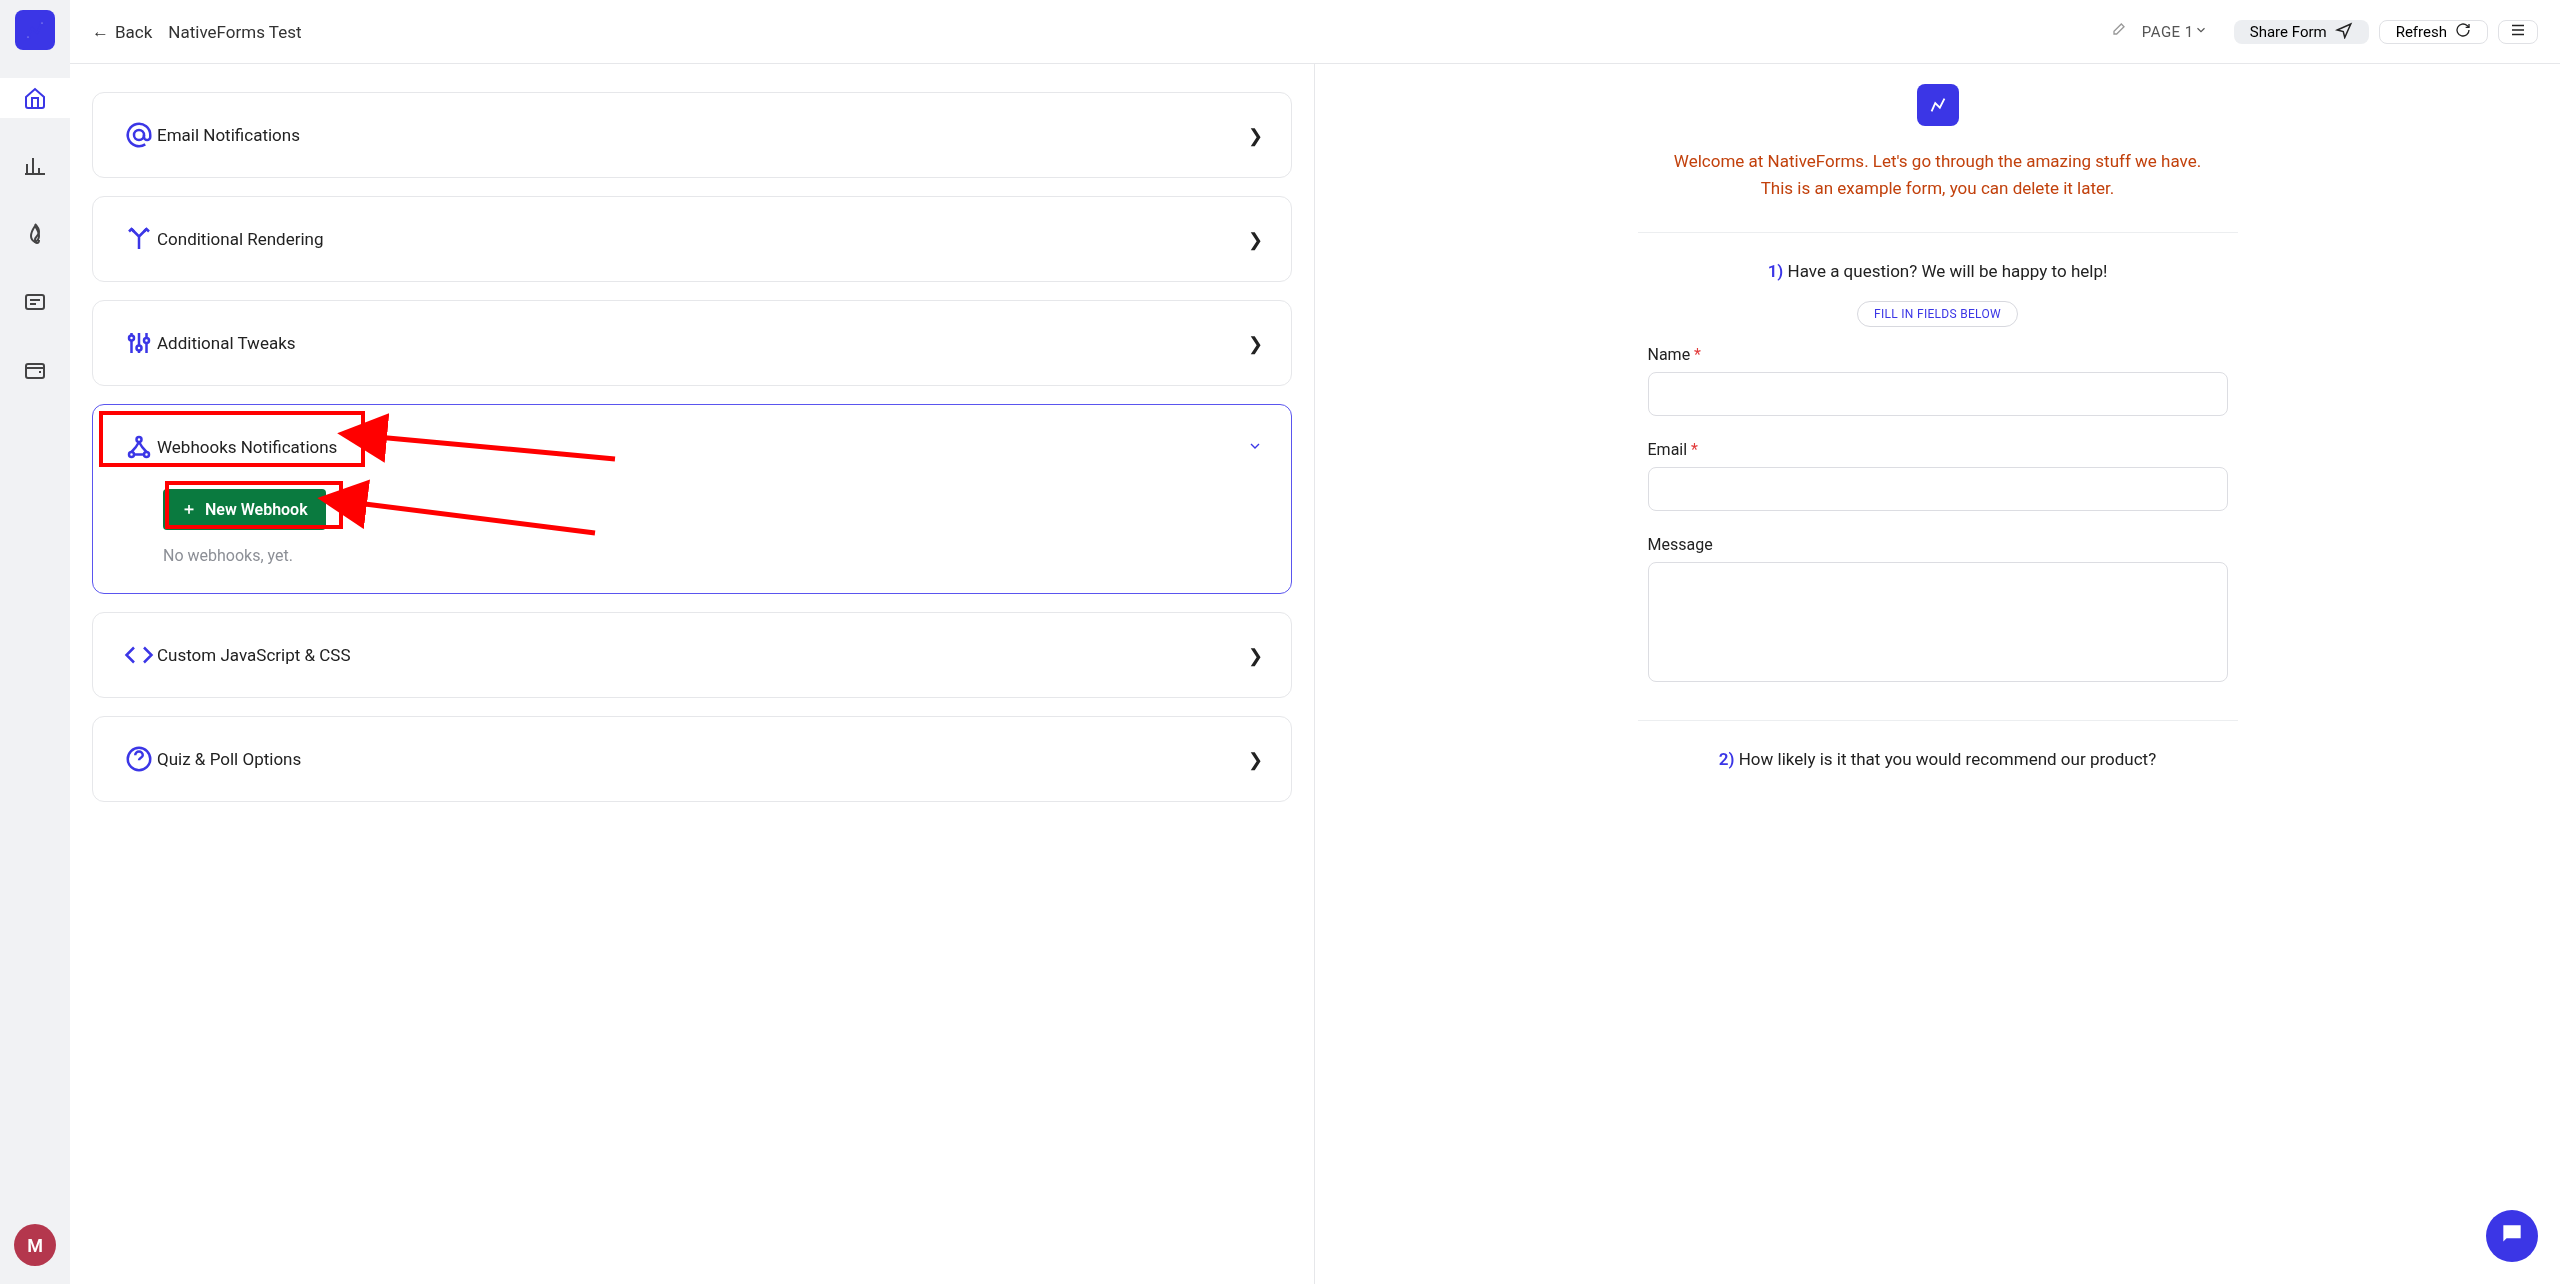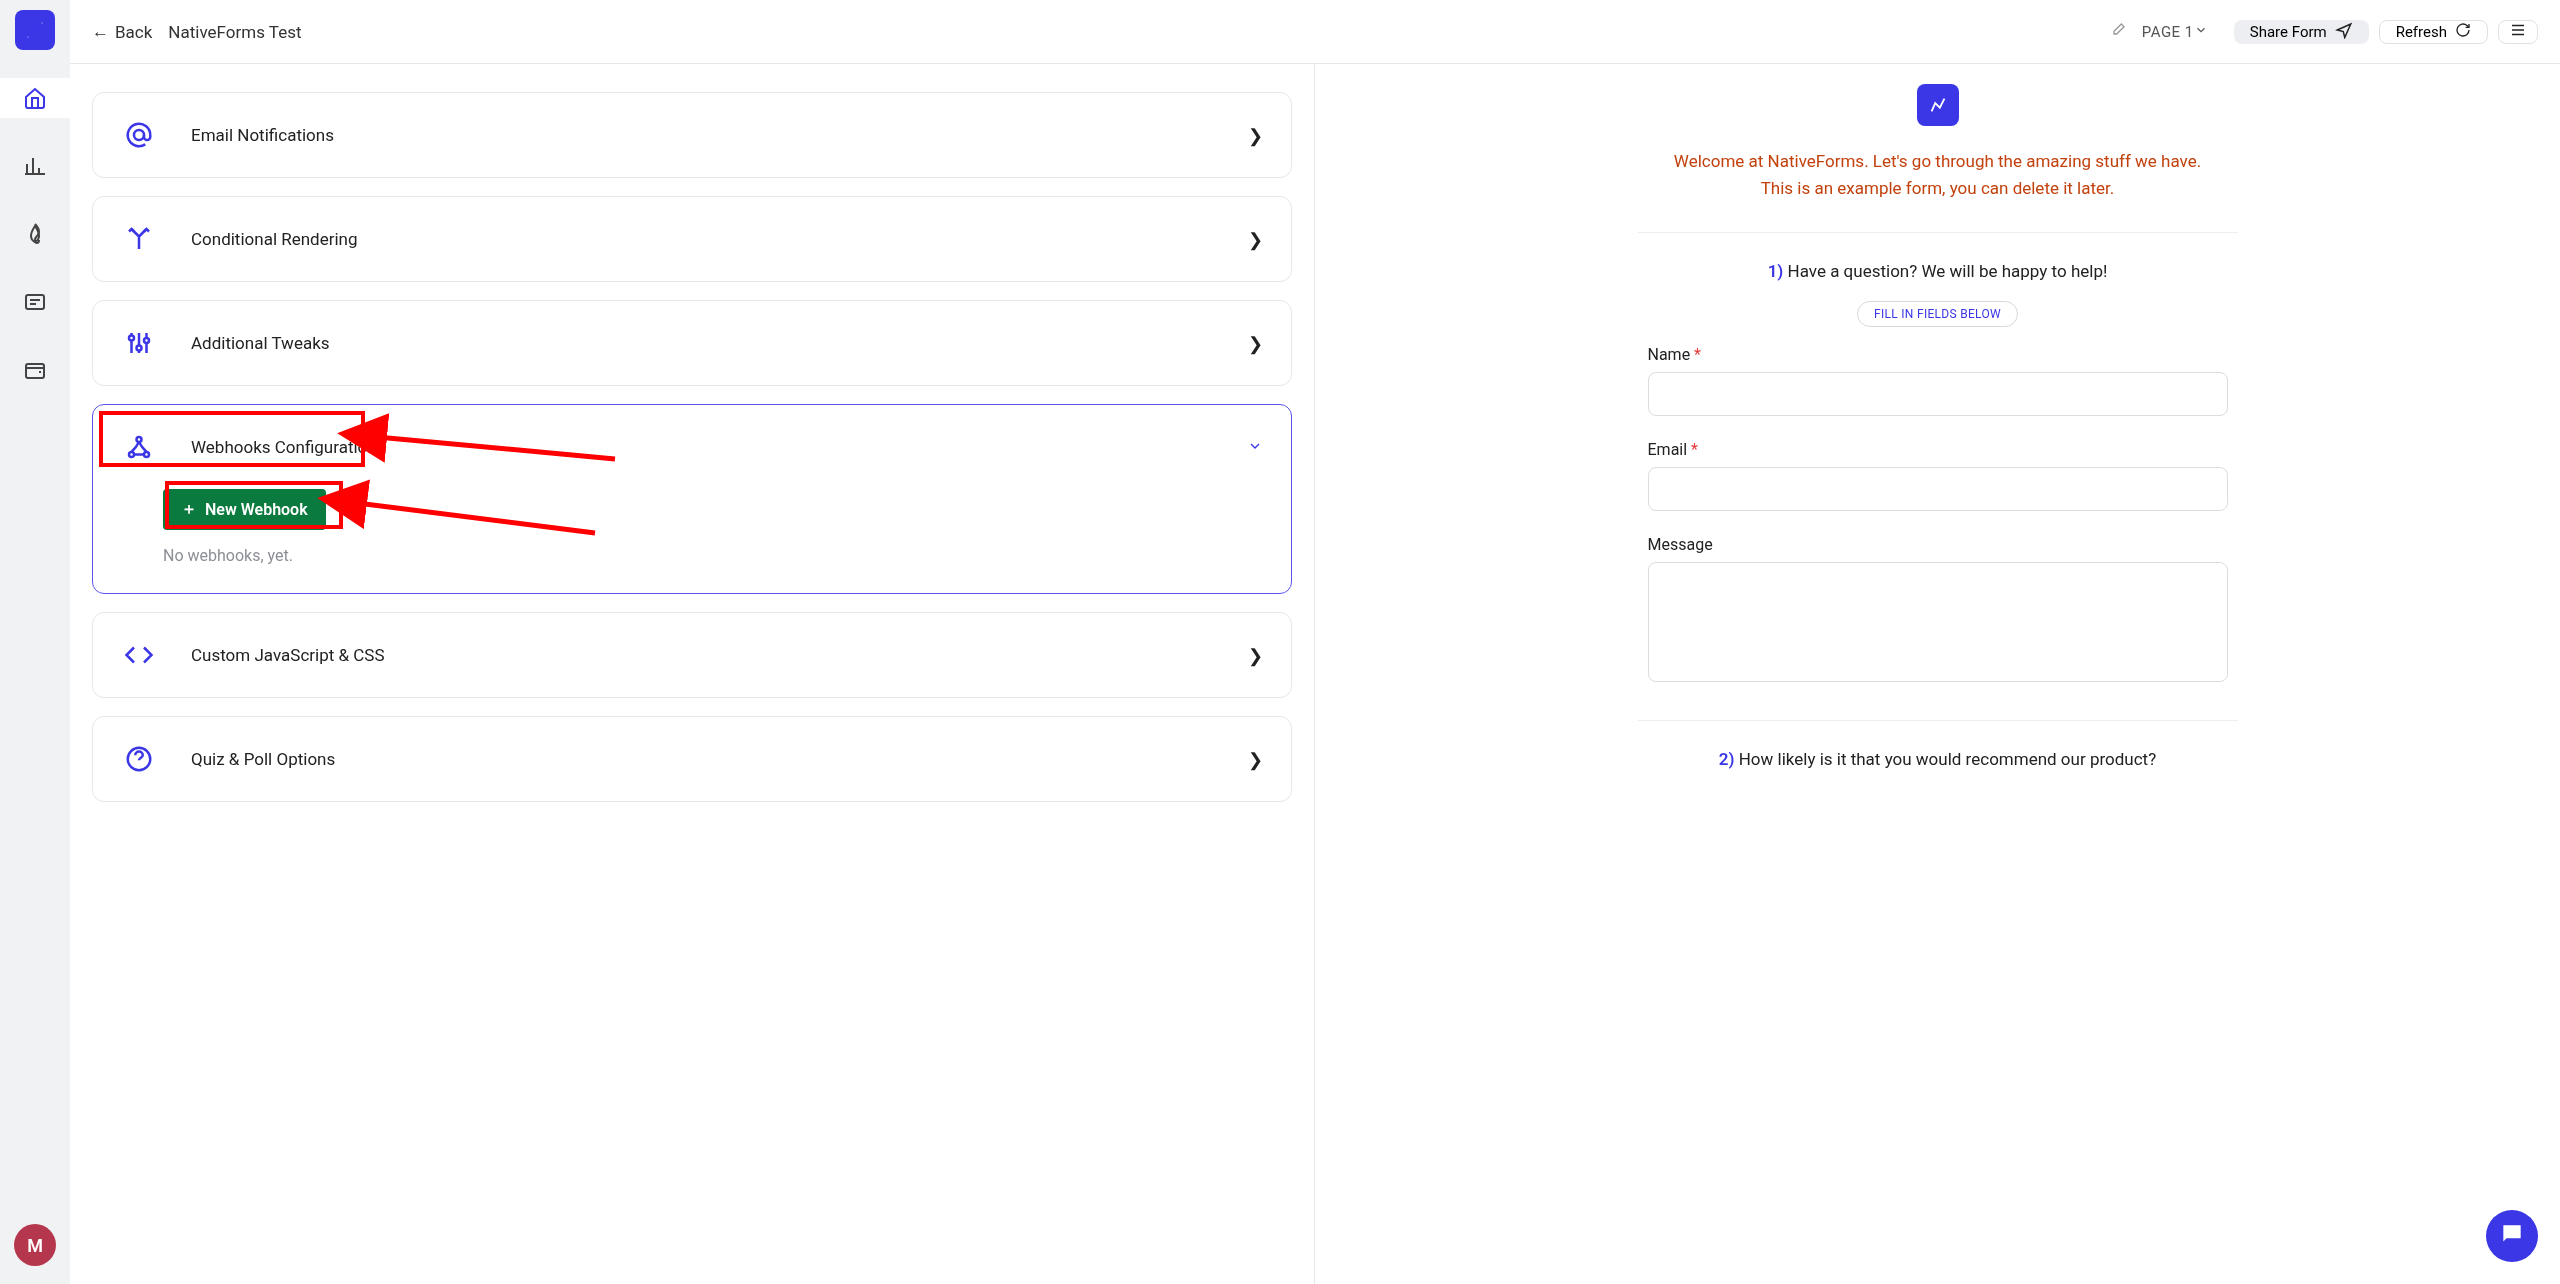--- a/index.html
+++ b/index.html
@@ -28,21 +28,21 @@
   .btn.primary-light { background:#eceef1; border:none; }
   .icon-btn { width:40px; justify-content:center; padding:0; }
 
   
   .body { flex:1; display:flex; overflow:hidden; }
   .settings-pane { width:50%; border-right:1px solid #e6e7ea; overflow-y:auto; padding:10px 22px 30px; background:#fff; }
   .preview-pane { width:50%; overflow-y:auto; background:#fff; padding-top:20px; }
 
   
   .card { border:1px solid #e6e7ea; border-radius:12px; margin-top:18px; background:#fff; }
-  .card-header { display:flex; align-items:center; padding:24px 28px; cursor:pointer; gap:34px; }
+  .card-header { display:flex; align-items:center; padding:24px 28px; cursor:pointer; gap:0; }
   .card-header .lbl { flex:1; font-size:17px; color:#222; }
   .card-icon { width:36px; height:36px; display:flex; align-items:center; justify-content:center; }
   .card-icon svg { width:30px; height:30px; stroke:#3b36e6; fill:none; stroke-width:2; }
   .chev { font-size:18px; color:#222; }
   .card.active { border-color:#5a55ef; }
   .card.active .chev { color:#3b36e6; }
   .card-body { padding:0 28px 28px 70px; }
   .green-btn { background:#0a7a3f; color:#fff; border:none; border-radius:4px; padding:10px 18px; font-size:16px; font-weight:600; display:flex; align-items:center; gap:8px; cursor:pointer; }
   .empty-msg { margin-top:16px; color:#8c8f96; font-size:16px; }
 
@@ -215,21 +215,21 @@
         <div class="card active">
           <div class="card-header">
             <span class="card-icon">
               <svg viewBox="0 0 24 24">
                   <circle cx="6" cy="18" r="2"></circle>
                   <circle cx="18" cy="18" r="2"></circle>
                   <circle cx="12" cy="6" r="2"></circle>
                   <path d="M12 8c-2 4-4 6-6 8M12 8c2 4 4 6 6 8M8 18h8"></path>
                 </svg>
             </span>
-            <span class="lbl">Webhooks Configuration</span>
+            <span class="lbl">Webhooks Notifications</span>
             <span class="chev">
               <svg width="16" height="16" viewBox="0 0 24 24" fill="none" stroke="#3b36e6" stroke-width="2">
                   <path d="M6 9l6 6 6-6"></path>
                 </svg>
             </span>
           </div>
           <div class="card-body">
             <button class="green-btn">
               <span>＋</span>
               <span>New Webhook</span>

